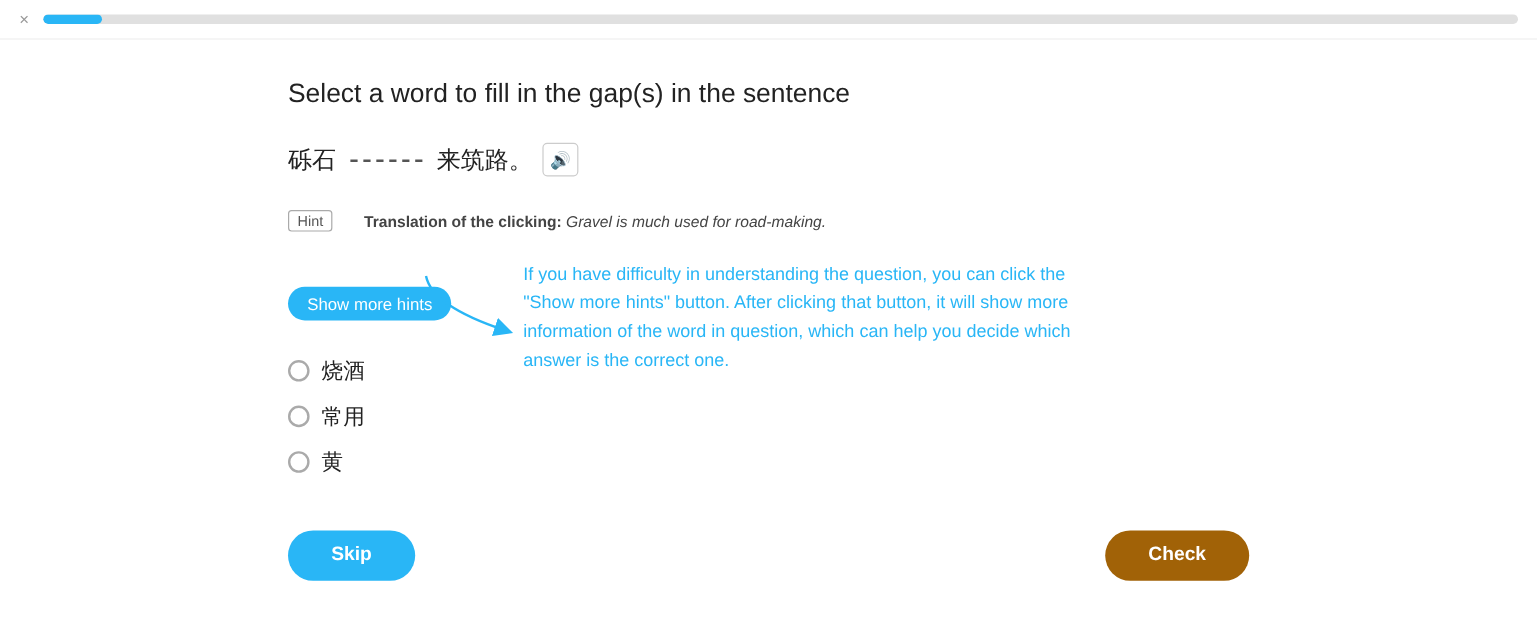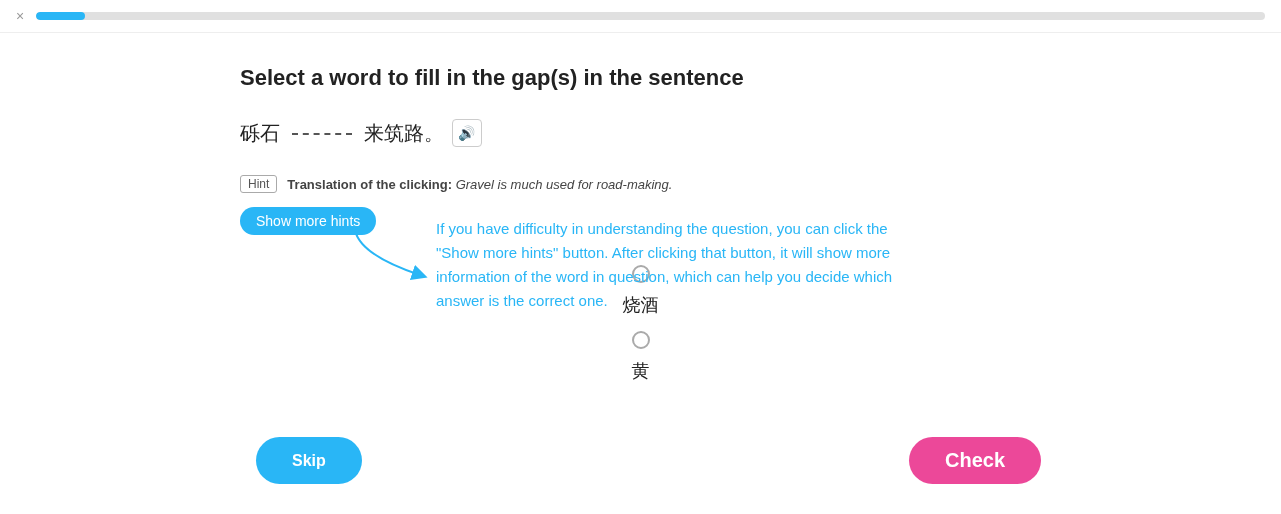--- a/index.html
+++ b/index.html
@@ -39,21 +39,21 @@
       width: 4%;
     }
 
     
     .main-content {
       padding: 32px 240px;
     }
 
     .question-title {
       font-size: 22px;
-      font-weight: bold;
+      font-weight: normal;
       color: #222;
       margin-bottom: 28px;
     }
 
     
     .sentence-area {
       display: flex;
       align-items: center;
       gap: 8px;
       margin-bottom: 28px;
@@ -83,21 +83,21 @@
       cursor: pointer;
       background: #fff;
       color: #555;
       font-size: 14px;
     }
 
     
     .hint-row {
       display: flex;
       align-items: center;
-      gap: 10px;
+      gap: 26px;
       margin-bottom: 14px;
     }
     .hint-badge {
       border: 1px solid #aaa;
       border-radius: 3px;
       padding: 1px 7px;
       font-size: 12px;
       color: #555;
       background: #fff;
     }
@@ -113,20 +113,21 @@
     .show-hints-btn {
       background: #29b6f6;
       color: #fff;
       border: none;
       border-radius: 20px;
       padding: 6px 16px;
       font-size: 14px;
       cursor: pointer;
       margin-bottom: 20px;
       position: relative;
+      margin-top: 32px;
     }
     .tooltip-text {
       position: absolute;
       left: 196px;
       top: 10px;
       width: 490px;
       font-size: 15px;
       color: #29b6f6;
       line-height: 1.6;
     }
@@ -137,58 +138,57 @@
       margin-top: 10px;
     }
     .option-item {
       display: flex;
       align-items: center;
       gap: 10px;
       margin-bottom: 14px;
       font-size: 18px;
       color: #222;
       cursor: pointer;
-      flex-direction: column;
     }
     .radio-circle {
       width: 18px;
       height: 18px;
       border: 2px solid #aaa;
       border-radius: 50%;
       background: #fff;
       flex-shrink: 0;
     }
 
     
     .bottom-bar {
       position: absolute;
       bottom: 30px;
-      left: 16px;
+      left: 0;
       right: 0;
       display: flex;
       justify-content: space-between;
       padding: 0 240px;
     }
     .skip-btn {
       background: #29b6f6;
       color: #fff;
       border: none;
       border-radius: 24px;
       padding: 12px 36px;
       font-size: 16px;
       cursor: pointer;
       font-weight: bold;
     }
     .check-btn {
-      background: #ec4899;
+      background: #a16207;
       color: #fff;
       border: none;
       border-radius: 24px;
       padding: 12px 36px;
-      font-size: 20px;
+      font-size: 16px;
       cursor: pointer;
       font-weight: bold;
     }
 
     
     .arrow-svg {
       position: absolute;
       left: 100px;
       top: 24px;
       overflow: visible;
@@ -245,20 +245,24 @@
   </div>
 
   
   <ul class="options-list">
     <li class="option-item">
       <div class="radio-circle"></div>
       <span>烧酒</span>
     </li>
     <li class="option-item">
       <div class="radio-circle"></div>
+      <span>常用</span>
+    </li>
+    <li class="option-item">
+      <div class="radio-circle"></div>
       <span>黄</span>
     </li>
   </ul>
 </div>
 
 <div class="bottom-bar">
   <button class="skip-btn">Skip</button>
   <button class="check-btn">Check</button>
 </div>
 

